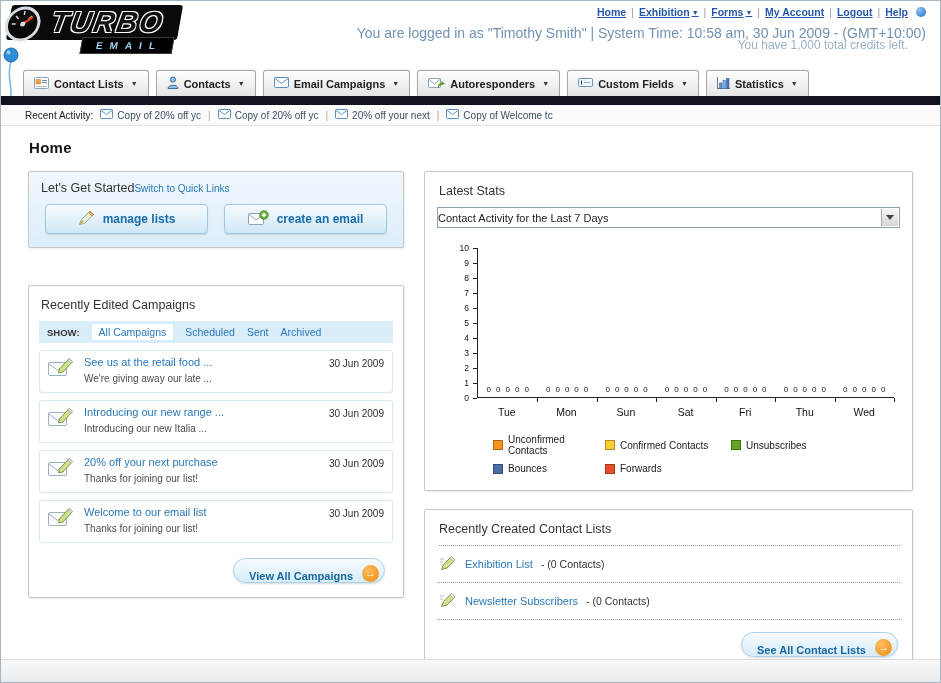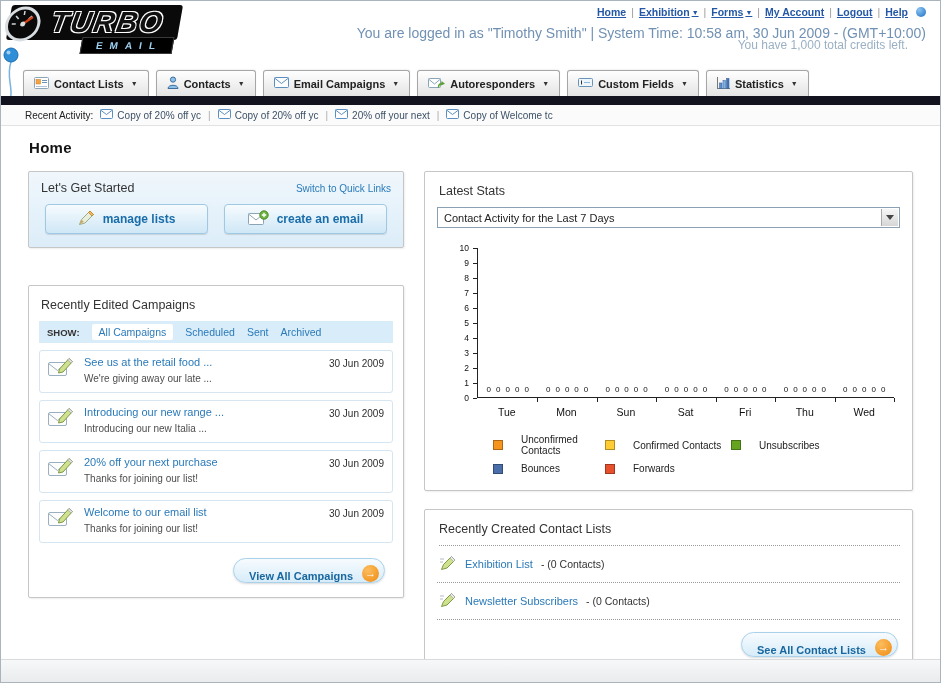--- a/index.html
+++ b/index.html
@@ -41,21 +41,21 @@
   
   .content { position:absolute; top:125px; left:0; right:0; bottom:0; padding:8px 0 0 27px; }
   h1.page-title { font-size:15px; color:#141414; margin:5px 0 15px 1px; letter-spacing:0.3px; }
   .columns { display:flex; gap:20px; align-items:flex-start; }
   .col-left { width:376px; }
   .col-right { width:489px; }
   .panel { background:#fff; border:1px solid #c6c6c6; border-radius:2px; box-shadow:1px 1px 2px rgba(0,0,0,0.07); }
 
   
   .get-started { background:linear-gradient(#f0f7fc,#dcedf9); padding:9px 12px 13px; }
-  .gs-header { display:flex; justify-content:space-between; align-items:center; margin-bottom:9px; }
+  .gs-header { display:flex; align-items:center; margin-bottom:9px; }
   .gs-title { font-size:12.5px; color:#333; }
   .gs-switch { font-size:10px; color:#2a7ab9; text-decoration:none; cursor:pointer; }
   .gs-buttons { display:flex; gap:16px; padding:0 4px; }
   .gs-btn { flex:1; height:30px; display:flex; align-items:center; justify-content:center; gap:8px; background:linear-gradient(#f6fbfe,#cfe7f6); border:1px solid #9fc8e2; border-radius:4px; color:#196daa; font-weight:bold; font-size:12px; cursor:pointer; box-shadow:0 1px 1px rgba(0,0,0,0.12); font-family:inherit; }
 
   
   .campaigns { margin-top:37px; padding:10px; }
   .panel-title { font-size:12.5px; color:#333; margin:2px 0 9px 2px; }
   .show-bar { background:#d9ecf9; height:22px; display:flex; align-items:center; gap:12px; padding:0 8px; font-size:10.5px; }
   .show-label { font-weight:bold; color:#333; font-size:9.5px; }
@@ -66,38 +66,38 @@
   .ci-text { flex:1; }
   .ci-title { font-size:11px; color:#2a7ab9; text-decoration:none; display:block; cursor:pointer; }
   .ci-sub { font-size:10px; color:#4d4d4d; margin-top:3px; }
   .ci-date { font-size:10px; color:#2e2e2e; white-space:nowrap; margin-top:2px; }
   .view-all-row { display:flex; justify-content:flex-end; margin:15px 8px 4px 0; }
   .pill-btn { display:flex; align-items:flex-end; gap:9px; height:25px; padding:0 5px 0 15px; background:linear-gradient(#f7fbfe,#d7ecf9); border:1px solid #a9d2ea; border-radius:13px; color:#19679f; font-weight:bold; font-size:11px; cursor:pointer; box-shadow:0 1px 2px rgba(0,0,0,0.15); font-family:inherit; }
   .arrow-circle { width:17px; height:17px; border-radius:50%; background:radial-gradient(circle at 35% 30%, #fcbd5e, #ef8a10); color:#fff; font-size:11px; line-height:17px; text-align:center; font-weight:bold; }
 
   
   .stats-panel { padding:10px 12px 16px; }
-  .select { margin-top:9px; height:21px; border:1px solid #8aa0b4; background:#fff; display:flex; align-items:center; position:relative; font-size:11px; color:#222; padding-left:6px; cursor:pointer; }
+  .select { margin-top:9px; height:21px; border:1px solid #8aa0b4; background:#fff; display:flex; align-items:center; position:relative; font-size:11px; color:#222; cursor:pointer; }
   .select-arrow { position:absolute; right:1px; top:1px; bottom:1px; width:17px; background:linear-gradient(#f6f6f6,#d6d6d6); border-left:1px solid #aaa; display:flex; align-items:center; justify-content:center; }
   .select-arrow::after { content:""; border-left:4px solid transparent; border-right:4px solid transparent; border-top:5px solid #444; }
 
   .chart { display:flex; margin:20px 6px 0 14px; }
   .y-axis { width:26px; position:relative; height:150px; flex:none; }
   .y-tick { position:absolute; right:0; height:0; width:100%; }
   .y-lbl { position:absolute; right:8px; top:-5px; font-size:8.5px; color:#111; }
   .y-mark { position:absolute; right:0; top:0; width:4px; height:1px; background:#222; }
   .plot-wrap { flex:1; }
   .plot { height:150px; border-left:1px solid #222; border-bottom:1px solid #222; display:flex; }
   .bar-group { flex:1; position:relative; display:flex; align-items:flex-end; justify-content:center; gap:5px; padding-bottom:3px; }
   .bar-group::after { content:""; position:absolute; right:-1px; bottom:-5px; width:1px; height:4px; background:#222; }
   .bar-group span { font-size:8px; color:#111; line-height:1; }
   .x-labels { display:flex; margin-top:8px; }
   .x-label { flex:1; text-align:center; font-size:10.5px; color:#111; }
   .legend { margin:16px 0 0 56px; display:grid; grid-template-columns:112px 126px auto; row-gap:7px; }
-  .legend-item { display:flex; align-items:center; gap:18px; }
+  .legend-item { display:flex; align-items:center; gap:5px; }
   .legend-swatch { width:10px; height:10px; border:1px solid rgba(0,0,0,0.3); flex:none; }
   .legend-label { font-size:10px; color:#222; }
 
   
   .contacts-panel { margin-top:18px; padding:10px 12px 12px; }
   .contacts-panel .panel-title { border-bottom:1px dotted #9a9a9a; padding-bottom:9px; margin-bottom:0; }
   .cl-item { display:flex; align-items:center; gap:8px; padding:9px 2px; border-bottom:1px dotted #9a9a9a; font-size:11px; }
   .cl-item:last-of-type { border-bottom:none; }
   .cl-link { color:#2a7ab9; text-decoration:none; cursor:pointer; }
   .cl-suffix { color:#333; font-size:10.5px; }

